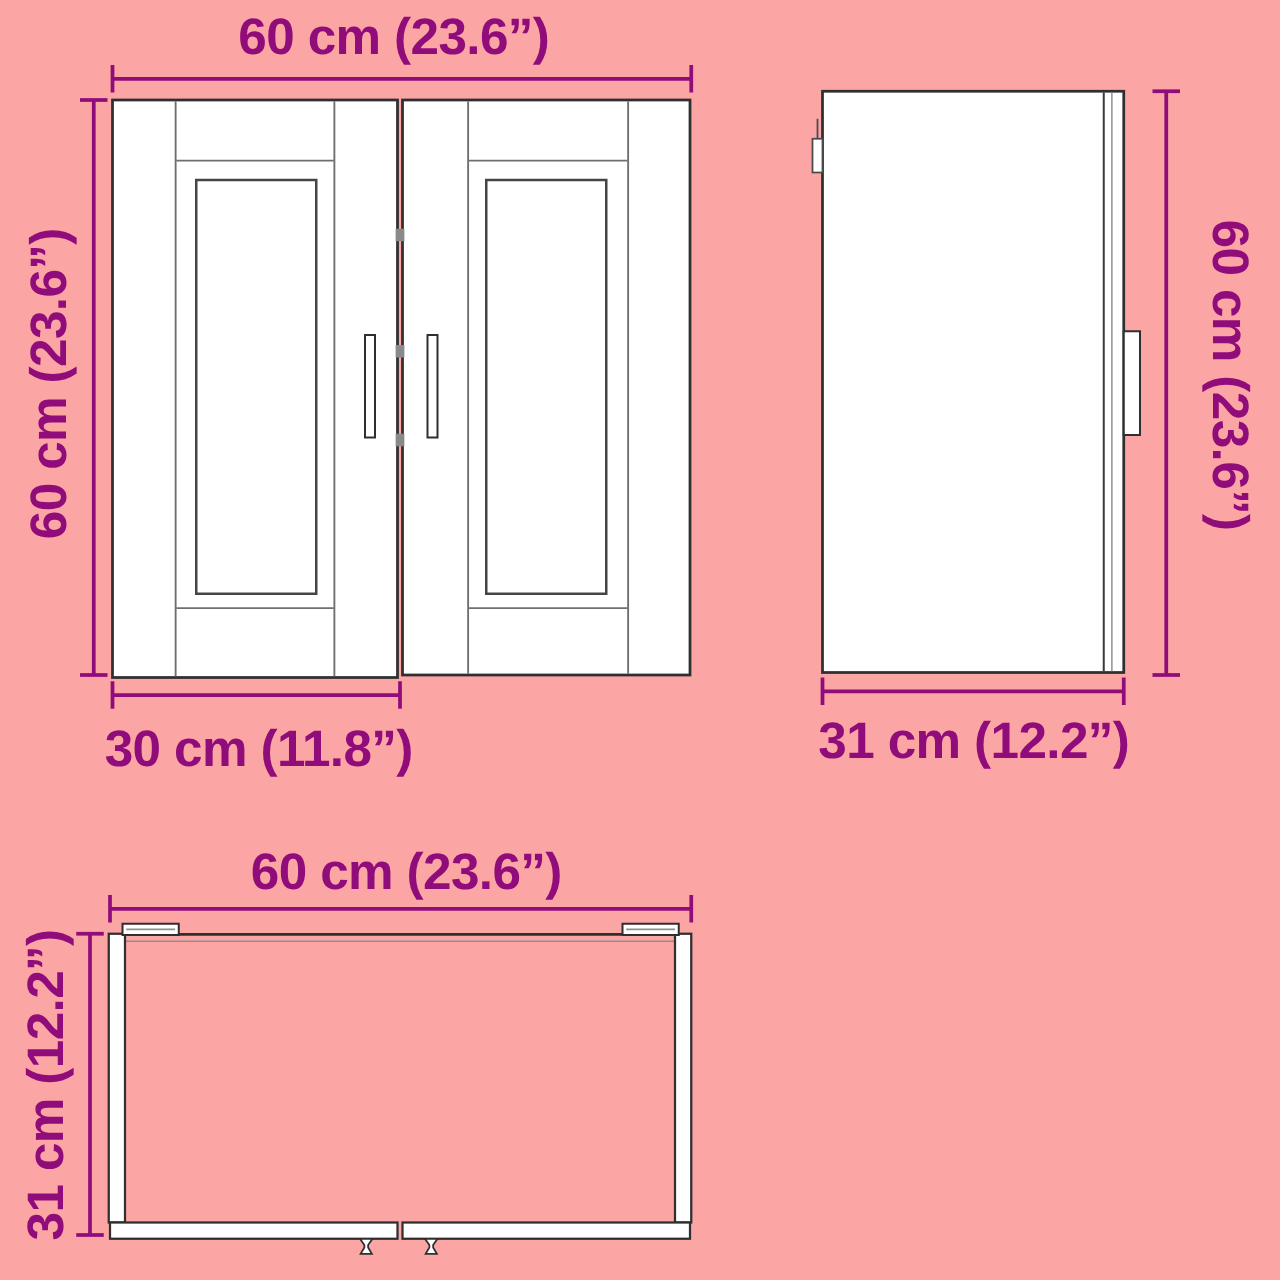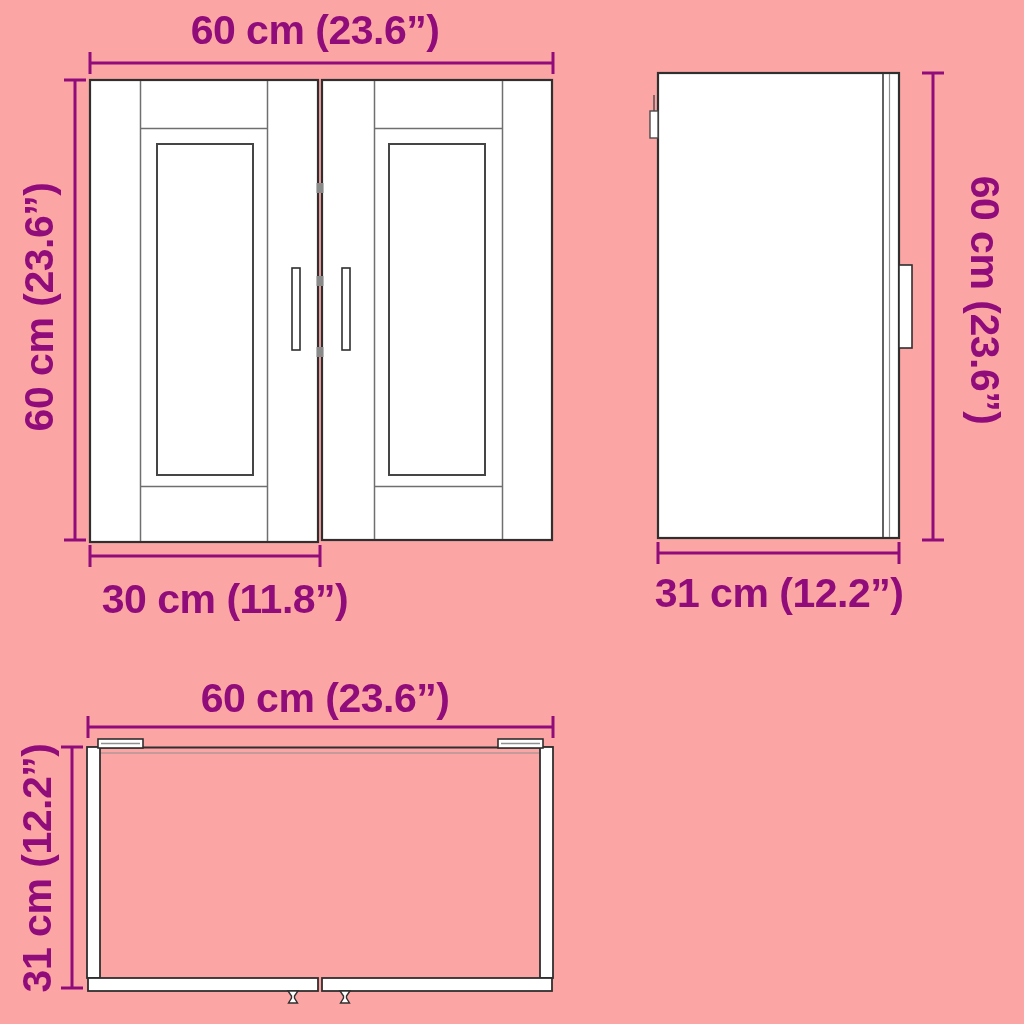--- a/index.html
+++ b/index.html
@@ -146,21 +146,21 @@
         <polygon points="288,991 298,991 294.5,996 294.5,998 297.5,1003 288.5,1003 291.5,998 291.5,996" fill="#ffffff" stroke="#2f2f2f" stroke-width="1.4"></polygon>
         <polygon points="340,991 350,991 346.5,996 346.5,998 349.5,1003 340.5,1003 343.5,998 343.5,996" fill="#ffffff" stroke="#2f2f2f" stroke-width="1.4"></polygon>
       </g>
     </g>
   </svg>
 
   <div class="dim-label" style="left:315px; top:30px;">60 cm (23.6”)</div>
 
   <div class="dim-label rot-ccw" style="left:39px; top:307px;">60 cm (23.6”)</div>
 
-  <div class="dim-label" style="left:225px; top:599px;">30 cm (11.8”)</div>
+  <div class="dim-label" style="left:207px; top:599px;">30 cm (11.8”)</div>
 
   <div class="dim-label rot-cw" style="left:984px; top:300px;">60 cm (23.6”)</div>
 
   <div class="dim-label" style="left:779px; top:593px;">31 cm (12.2”)</div>
 
   <div class="dim-label" style="left:325px; top:698px;">60 cm (23.6”)</div>
 
   <div class="dim-label rot-ccw" style="left:37px; top:868px;">31 cm (12.2”)</div>
 
 </div>

